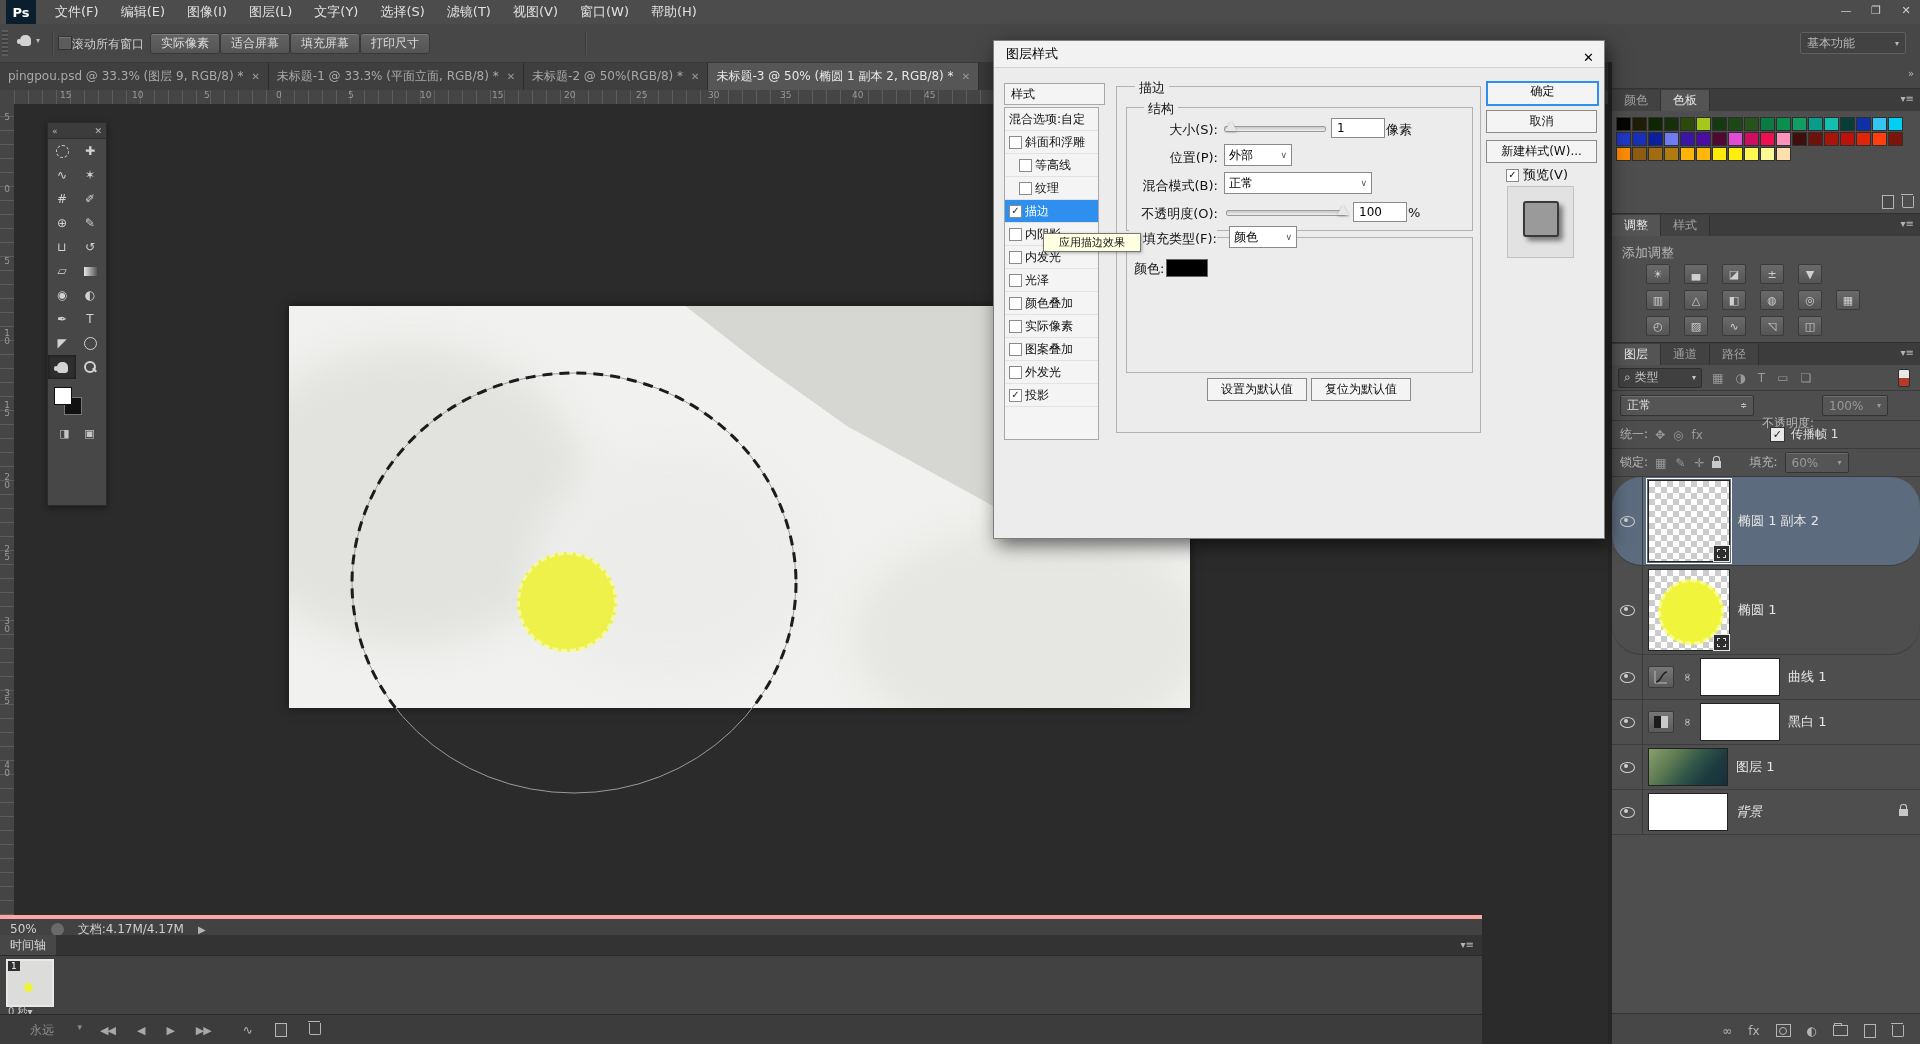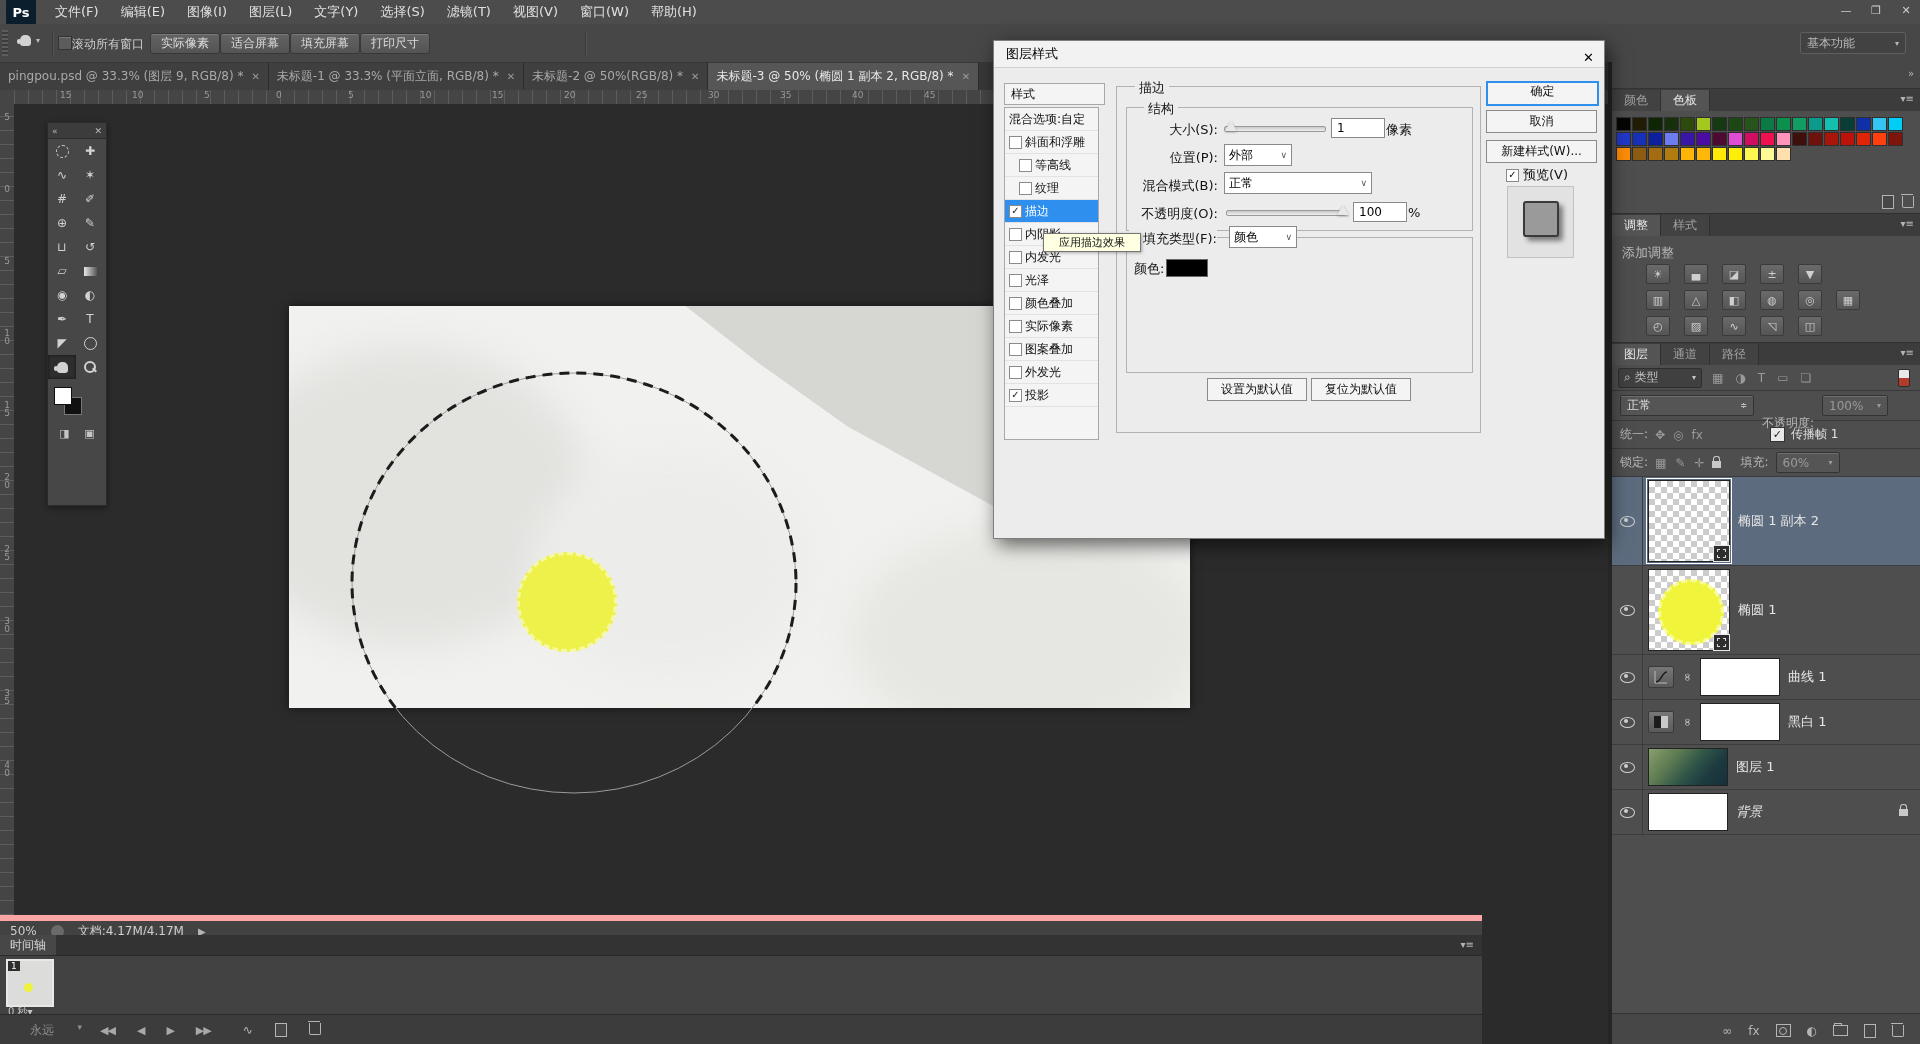--- a/index.html
+++ b/index.html
@@ -123,21 +123,21 @@
   .small-ic{color:#9a9a9a;font-size:12px;}
   #filter-toggle{margin-left:auto;margin-right:10px;width:10px;height:16px;border-radius:2px;background:linear-gradient(#e8e8e8 50%,#b43a2a 50%);border:1px solid #2e2e2e;}
   #blend-row{position:absolute;left:0;top:48px;width:100%;height:30px;border-bottom:1px solid #3a3a3a;display:flex;align-items:center;gap:8px;padding-left:8px;box-sizing:border-box;}
   .pselect{height:19px;background:#555;border:1px solid #333;box-shadow:inset 0 1px 0 #6e6e6e;border-radius:2px;
     display:flex;align-items:center;justify-content:space-between;padding:0 6px;color:#ddd;}
   #unify-row,#lock-row{position:absolute;left:0;width:100%;height:28px;border-bottom:1px solid #3a3a3a;display:flex;align-items:center;gap:7px;padding-left:8px;box-sizing:border-box;color:#b8b8b8;}
   #unify-row{top:78px;}#lock-row{top:106px;}
   .pcheck{width:13px;height:13px;background:#e8e8e8;border:1px solid #333;color:#222;font-size:11px;line-height:13px;text-align:center;}
   #layer-list{position:absolute;left:0;top:134px;width:100%;height:534px;background:#4e4e4e;overflow:hidden;}
   .lrow{position:relative;border-bottom:1px solid #3c3c3c;display:flex;}
-  .lrow.big{height:88px;}.lrow.small{height:44px;}
+  .lrow.big{height:88px;border-radius:30px;}.lrow.small{height:44px;}
   .lrow.sel{background:#5c6b7d;}
   .eyecell{width:30px;border-right:1px solid #3c3c3c;display:flex;align-items:center;justify-content:center;flex:0 0 30px;}
   .eye{width:13px;height:9px;border:1px solid #cfcfcf;border-radius:50%;position:relative;}
   .eye::after{content:'';position:absolute;left:3.5px;top:1.5px;width:4px;height:4px;border-radius:50%;background:#cfcfcf;}
   .lbody{display:flex;align-items:center;gap:8px;padding-left:5px;flex:1;}
   .lthumb{border:1px solid #222;background:#fff;position:relative;flex:0 0 auto;}
   .lthumb.bigt{width:80px;height:80px;}
   .lthumb.smallt{width:78px;height:36px;}
   .checker{background-color:#fff;background-image:linear-gradient(45deg,#ccc 25%,transparent 25%,transparent 75%,#ccc 75%),
     linear-gradient(45deg,#ccc 25%,transparent 25%,transparent 75%,#ccc 75%);background-size:12px 12px;background-position:0 0,6px 6px;}
@@ -158,21 +158,21 @@
   #layers-footer{position:absolute;left:0;bottom:0;width:100%;height:34px;background:#474747;border-top:1px solid #333;
     display:flex;align-items:center;justify-content:flex-end;gap:16px;padding-right:16px;box-sizing:border-box;color:#b5b5b5;}
   .ic-page{width:10px;height:12px;background:#474747;border:1px solid #b5b5b5;display:inline-block;}
   .ic-folder{width:13px;height:9px;background:#474747;border:1px solid #b5b5b5;position:relative;display:inline-block;}
   .ic-folder::before{content:'';position:absolute;left:0;top:-3px;width:6px;height:2px;border:1px solid #b5b5b5;border-bottom:none;}
   .ic-trash{width:10px;height:11px;border:1px solid #b5b5b5;border-top:none;border-radius:0 0 2px 2px;position:relative;display:inline-block;}
   .ic-trash::before{content:'';position:absolute;left:-2px;top:-2px;width:12px;height:1px;background:#b5b5b5;}
   .ic-mask{width:13px;height:11px;border:1px solid #b5b5b5;position:relative;display:inline-block;}
   .ic-mask::after{content:'';position:absolute;left:2px;top:2px;width:6px;height:6px;border-radius:50%;border:1px solid #b5b5b5;}
   
-  #statusbar{left:0;top:915px;width:1482px;height:20px;background:#424242;border-top:6px solid #fca5a5;display:flex;align-items:center;gap:14px;color:#cfcfcf;}
+  #statusbar{left:0;top:915px;width:1482px;height:20px;background:#424242;border-top:4px solid #fca5a5;display:flex;align-items:center;gap:14px;color:#cfcfcf;}
   #statusbar .zoom-pct{margin-left:10px;}
   #doc-size{color:#cfcfcf;}
   #timeline{left:0;top:935px;width:1482px;height:109px;background:#3a3a3a;}
   #tl-tabs{height:20px;background:#333;display:flex;position:relative;}
   #tl-tab{background:#474747;color:#d5d5d5;padding:0 10px;line-height:20px;font-size:12px;}
   #tl-content{position:relative;height:58px;background:#424242;border-top:1px solid #2a2a2a;}
   #tl-frame{position:absolute;left:6px;top:3px;width:44px;height:44px;border:2px solid #e8e8e8;background:#dcdcda;}
   #tl-frame-num{position:absolute;left:0;top:0;background:#2e2e2e;color:#fff;font-size:9px;padding:0 3px;}
   #tl-frame-dot{position:absolute;left:16px;top:22px;width:9px;height:9px;border-radius:50%;background:#eef23c;}
   #tl-delay{position:absolute;left:8px;top:49px;color:#c5c5c5;font-size:10px;}
@@ -557,21 +557,21 @@
       </span>
     </div>
     <div id="lock-row">
       <span>锁定:</span>
       <span id="lock-icons" style="display:flex;gap:9px;color:#9a9a9a;">
           <span class="small-ic">▦</span>
           <span class="small-ic">✎</span>
           <span class="small-ic">✛</span>
         </span>
       <span class="ic-lock" style="margin-top:4px;"></span>
-      <span style="margin-left:13px;color:#b8b8b8;">填充:</span>
+      <span style="margin-left:22px;color:#b8b8b8;">填充:</span>
       <span class="pselect" style="width:50px;color:#9a9a9a;">
         <span>60%</span>
         <span style="font-size:8px;">▾</span>
       </span>
     </div>
     <div id="layer-list">
         <div class="lrow big sel">
           <div class="eyecell">
             <span class="eye"></span>
           </div>

